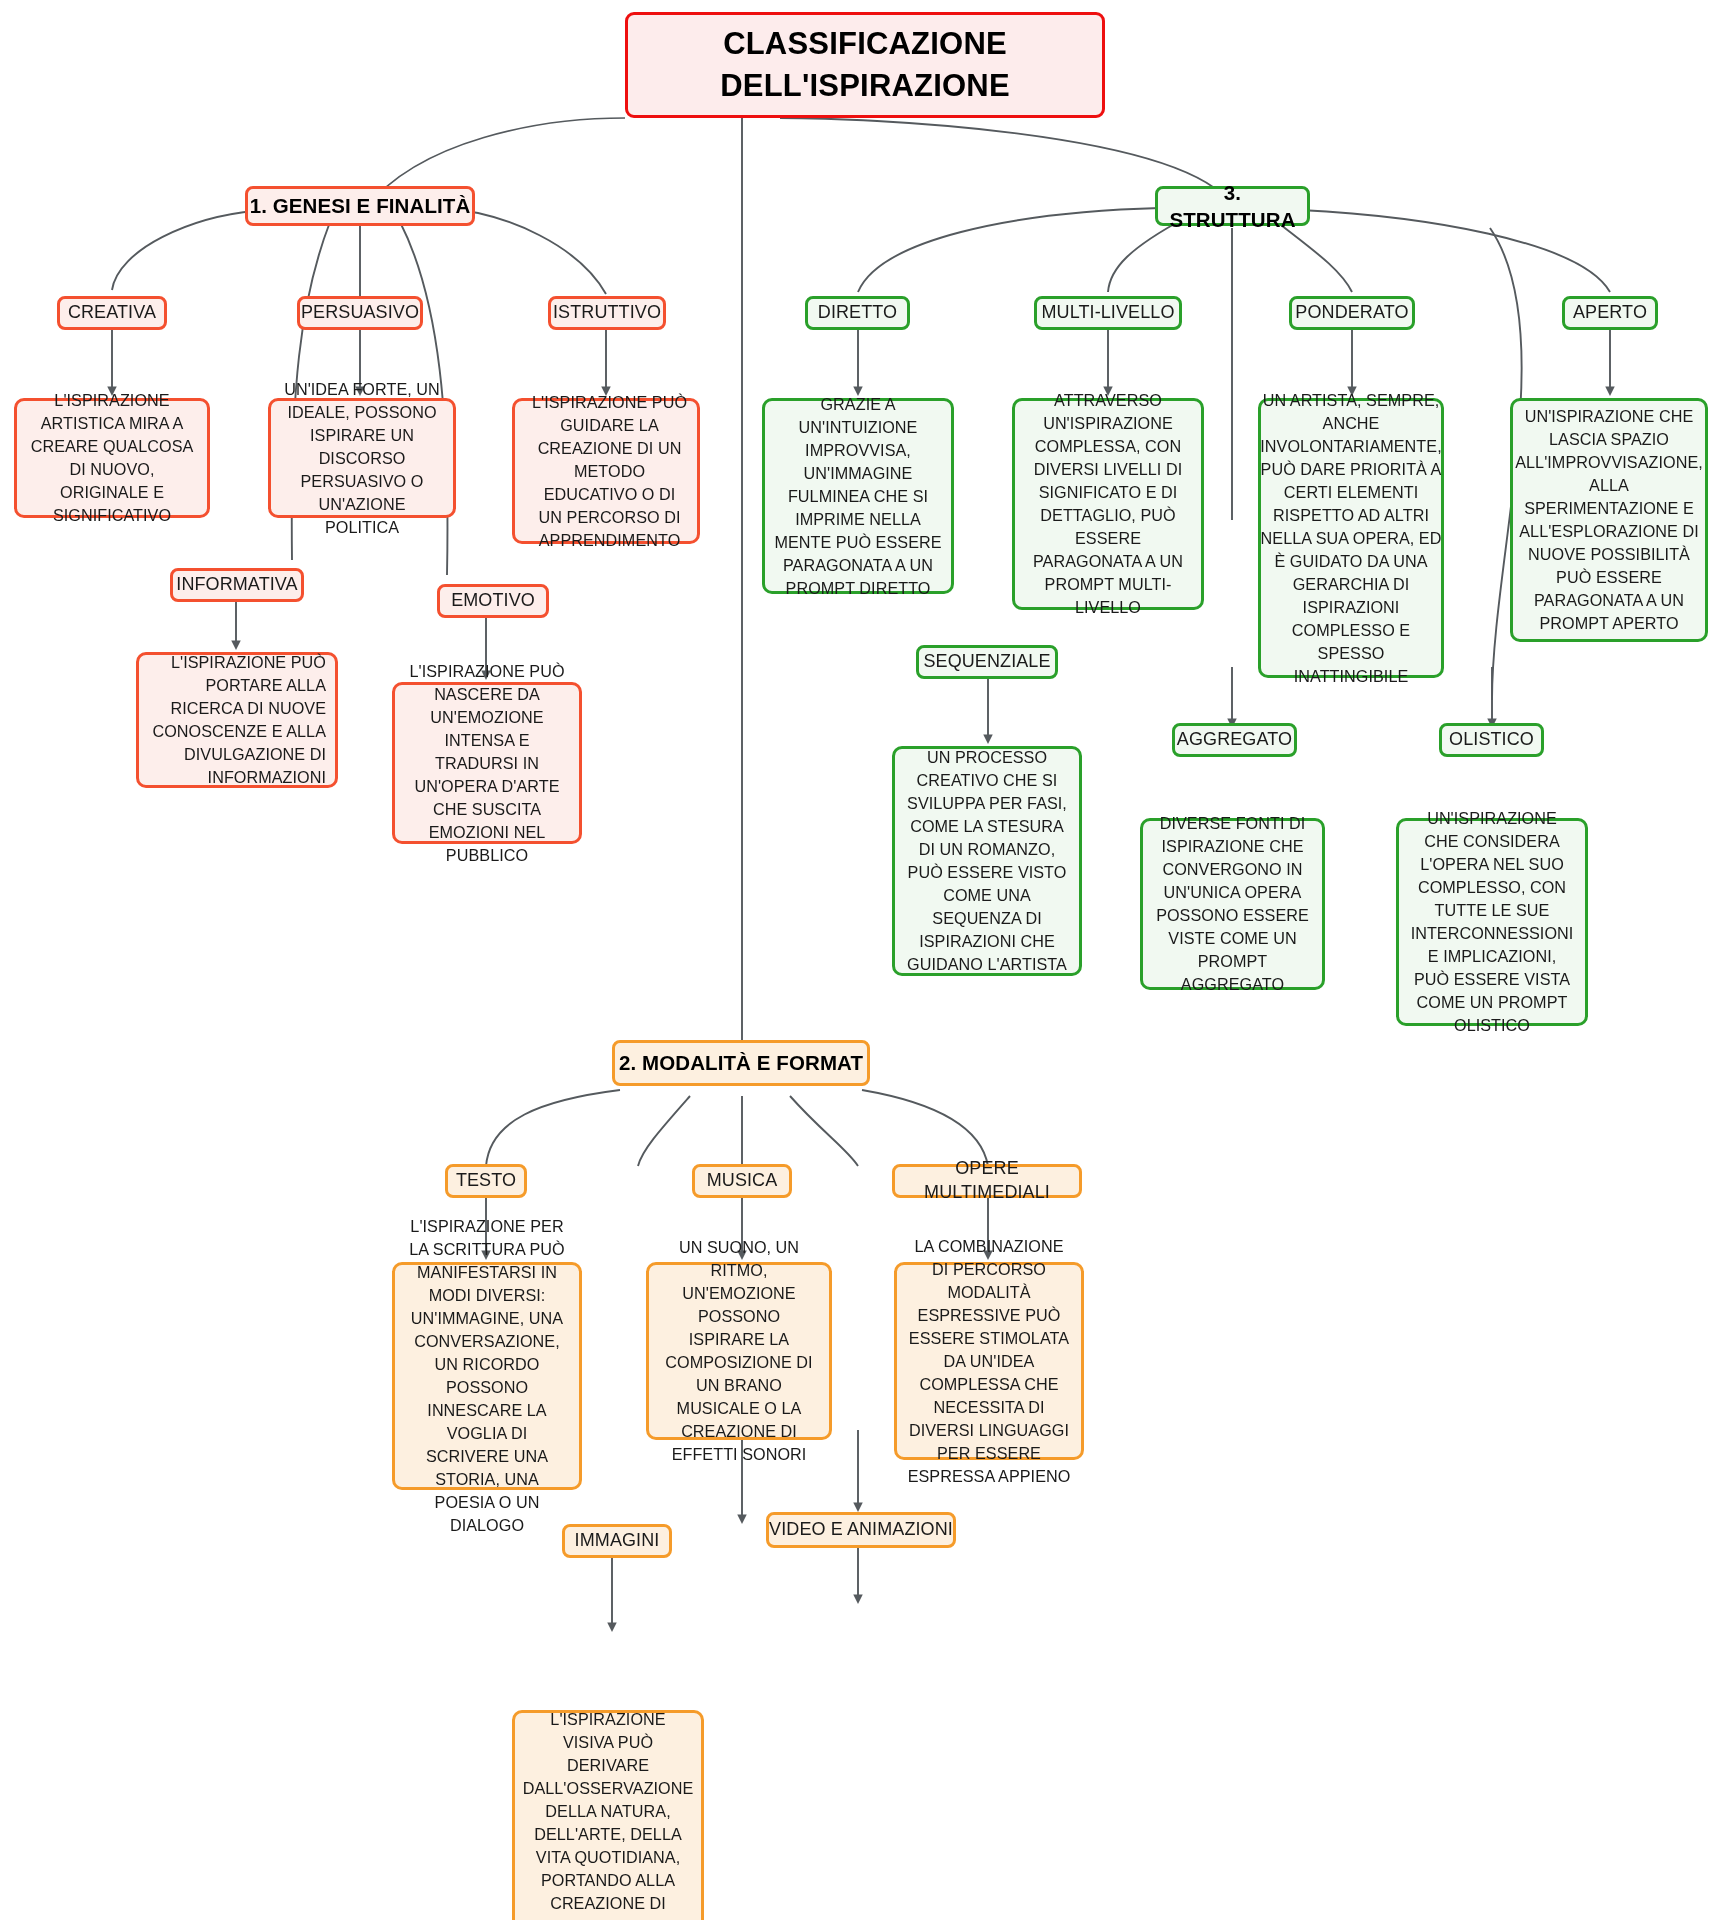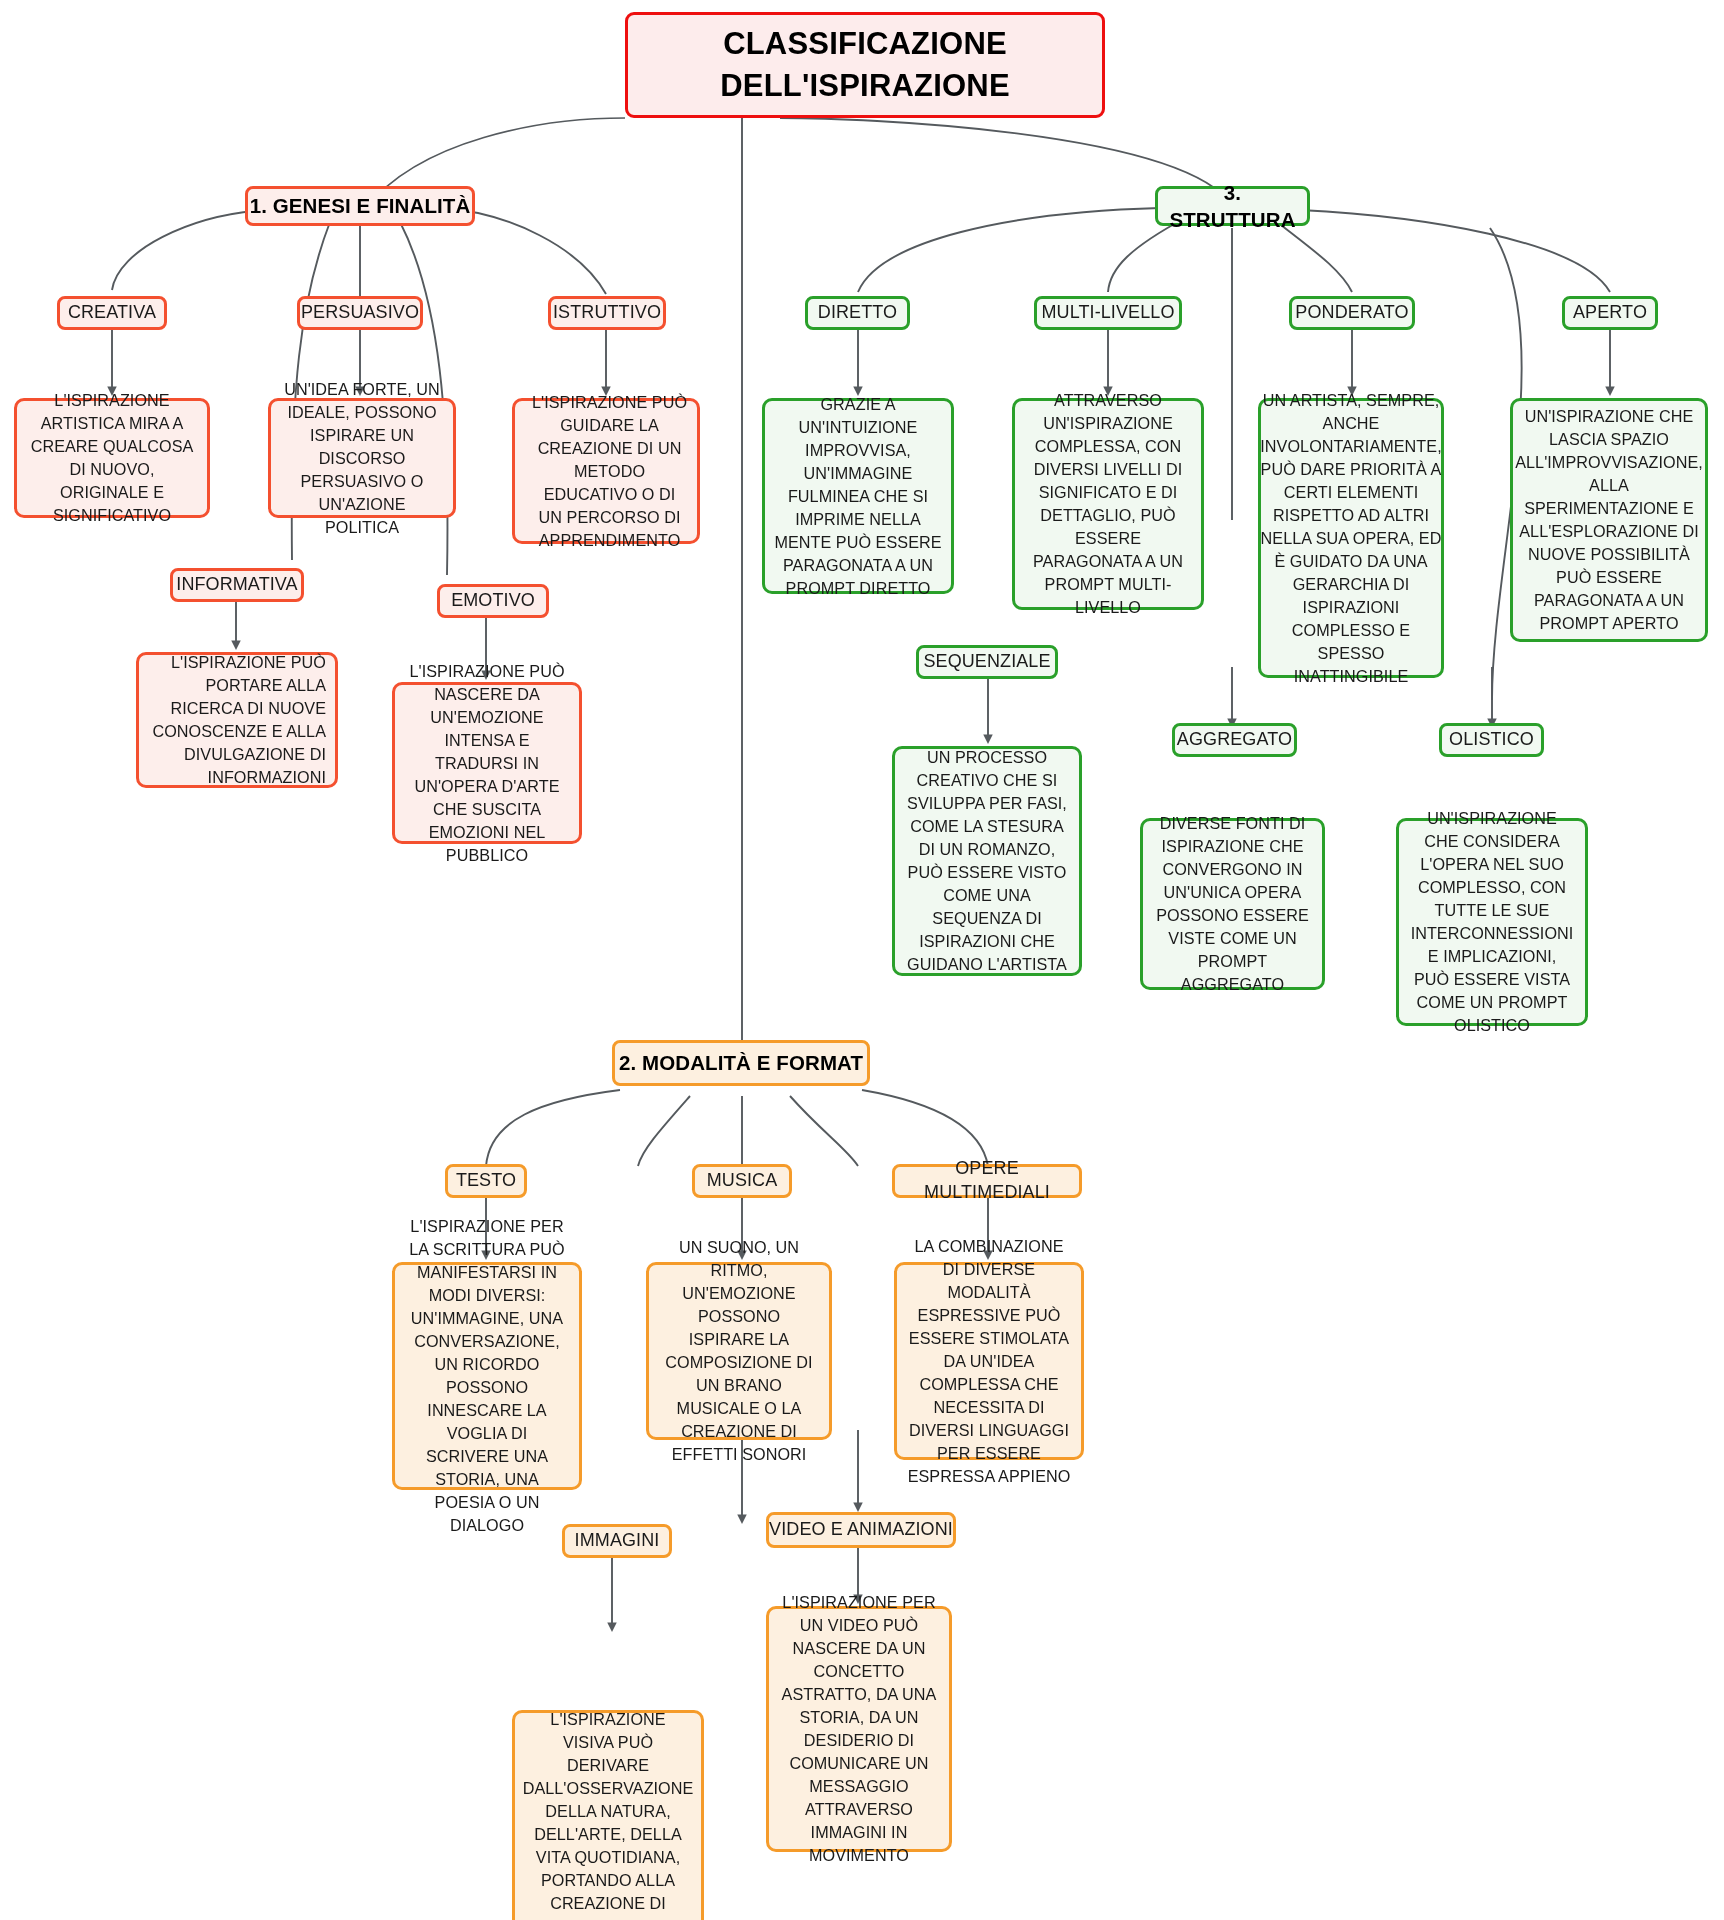--- a/index.html
+++ b/index.html
@@ -252,30 +252,27 @@
     <span>MUSICA</span>
   </div>
   <div class="node leaf orange" style="left:646px; top:1262px; width:186px; height:178px;">
     <span>UN SUONO, UN RITMO, UN'EMOZIONE POSSONO ISPIRARE LA COMPOSIZIONE DI UN BRANO MUSICALE O LA CREAZIONE DI EFFETTI SONORI</span>
   </div>
 
   <div class="node topic orange" style="left:892px; top:1164px; width:190px; height:34px;">
     <span>OPERE MULTIMEDIALI</span>
   </div>
   <div class="node leaf orange" style="left:894px; top:1262px; width:190px; height:198px;">
-    <span>LA COMBINAZIONE DI DIVERSE MODALITÀ ESPRESSIVE PUÒ ESSERE STIMOLATA DA UN'IDEA COMPLESSA CHE NECESSITA DI DIVERSI LINGUAGGI PER ESSERE ESPRESSA APPIENO</span>
+    <span>LA COMBINAZIONE DI PERCORSO MODALITÀ ESPRESSIVE PUÒ ESSERE STIMOLATA DA UN'IDEA COMPLESSA CHE NECESSITA DI DIVERSI LINGUAGGI PER ESSERE ESPRESSA APPIENO</span>
   </div>
 
   <div class="node topic orange" style="left:562px; top:1524px; width:110px; height:34px;">
     <span>IMMAGINI</span>
   </div>
   <div class="node leaf orange" style="left:512px; top:1710px; width:192px; height:272px;">
     <span>L'ISPIRAZIONE VISIVA PUÒ DERIVARE DALL'OSSERVAZIONE DELLA NATURA, DELL'ARTE, DELLA VITA QUOTIDIANA, PORTANDO ALLA CREAZIONE DI OPERE FIGURATIVE, FOTOGRAFIE, ILLUSTRAZIONI</span>
   </div>
 
   <div class="node topic orange" style="left:766px; top:1512px; width:190px; height:36px;">
     <span>VIDEO E ANIMAZIONI</span>
   </div>
-  <div class="node leaf orange" style="left:766px; top:1606px; width:186px; height:246px;">
-    <span>L'ISPIRAZIONE PER UN VIDEO PUÒ NASCERE DA UN CONCETTO ASTRATTO, DA UNA STORIA, DA UN DESIDERIO DI COMUNICARE UN MESSAGGIO ATTRAVERSO IMMAGINI IN MOVIMENTO</span>
-  </div>
 
 </div>
 
 </body></html>

